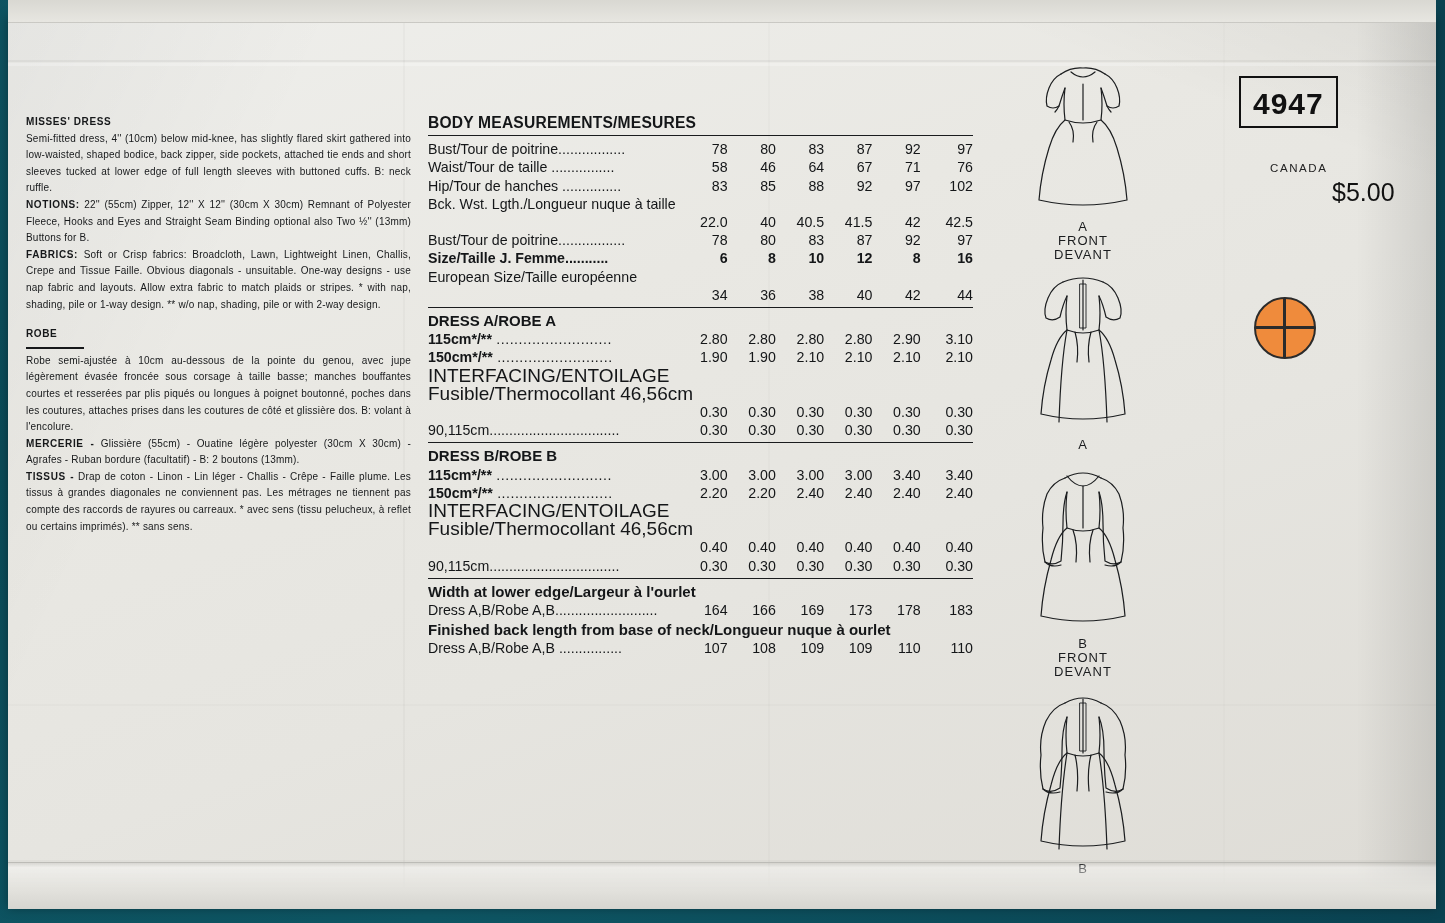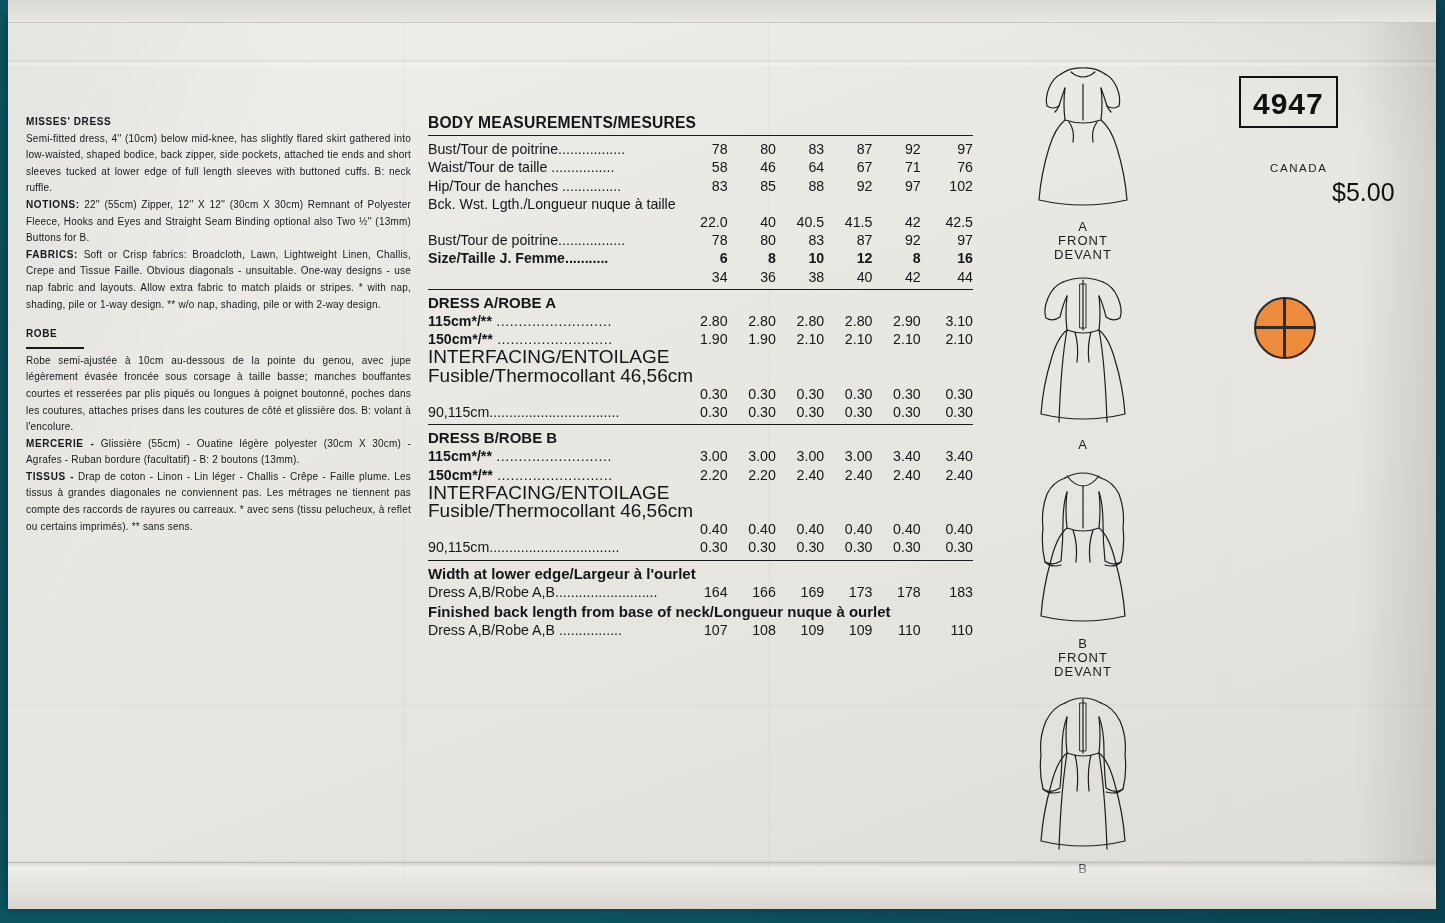--- a/index.html
+++ b/index.html
@@ -279,20 +279,23 @@
             <td class="num wide">97</td>
           </tr>
           <tr class="b">
             <td class="label">Size/Taille J. Femme...........</td>
             <td class="num">6</td>
             <td class="num">8</td>
             <td class="num">10</td>
             <td class="num">12</td>
             <td class="num">8</td>
             <td class="num wide">16</td>
+          </tr>
+          <tr>
+            <td class="label" colspan="7">European Size/Taille européenne</td>
           </tr>
           <tr>
             <td class="label"></td>
             <td class="num">34</td>
             <td class="num">36</td>
             <td class="num">38</td>
             <td class="num">40</td>
             <td class="num">42</td>
             <td class="num wide">44</td>
           </tr>

